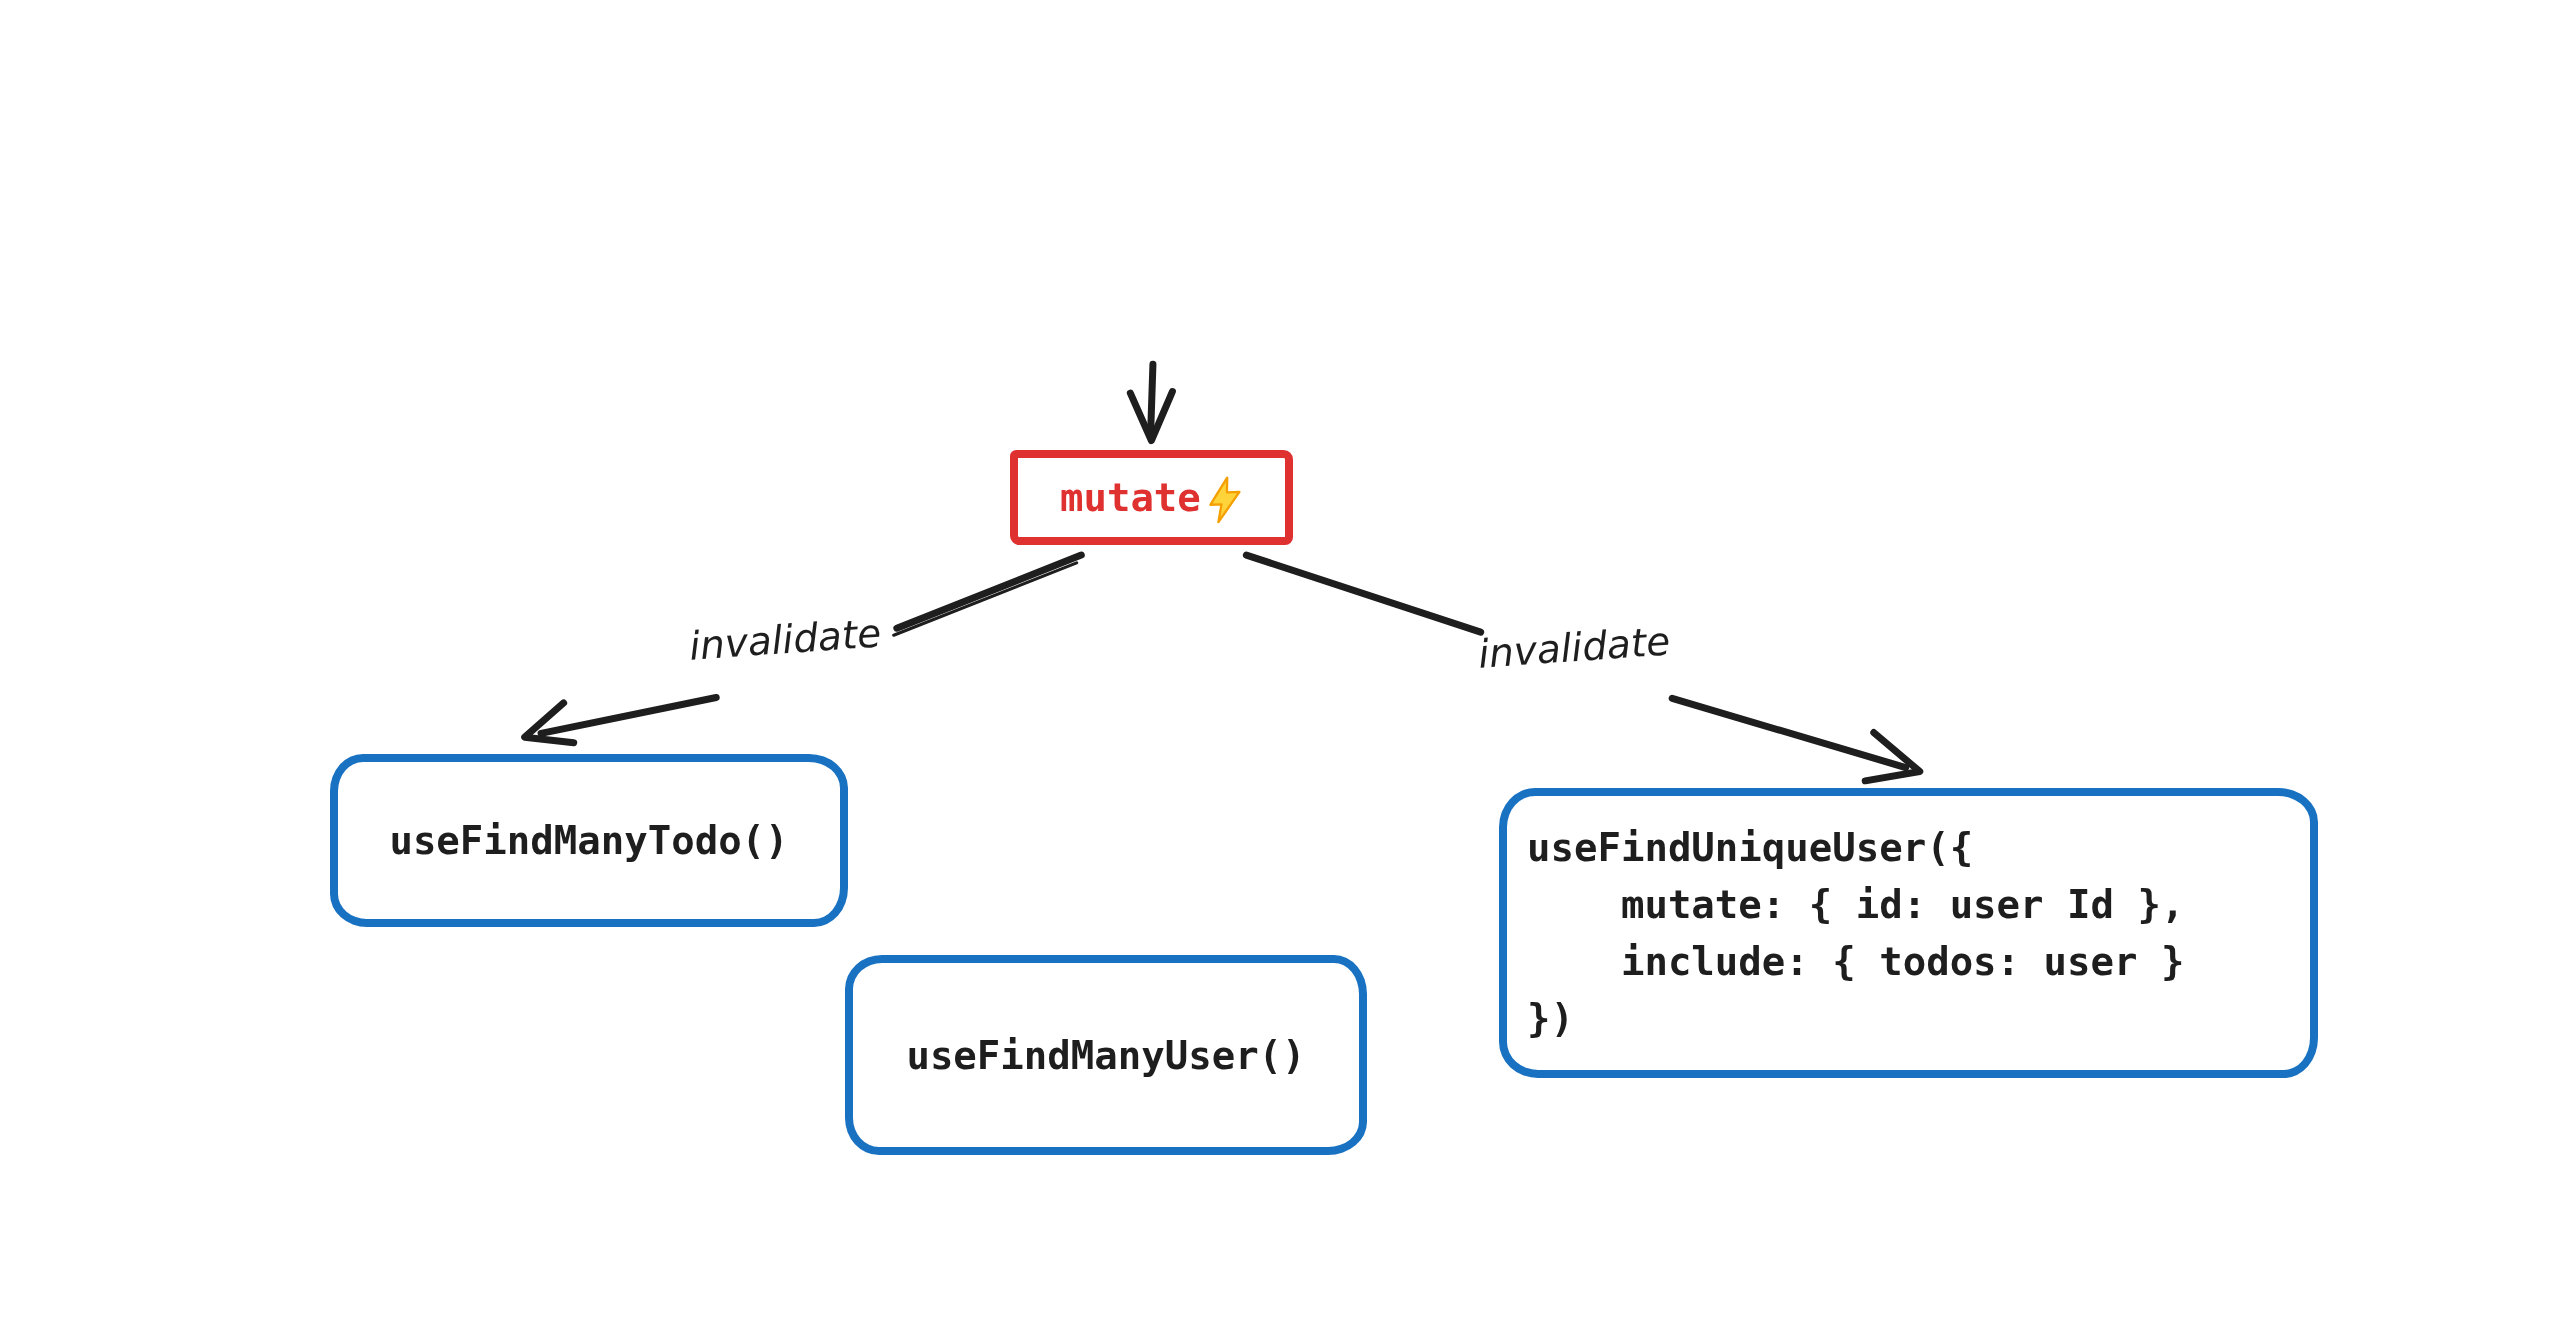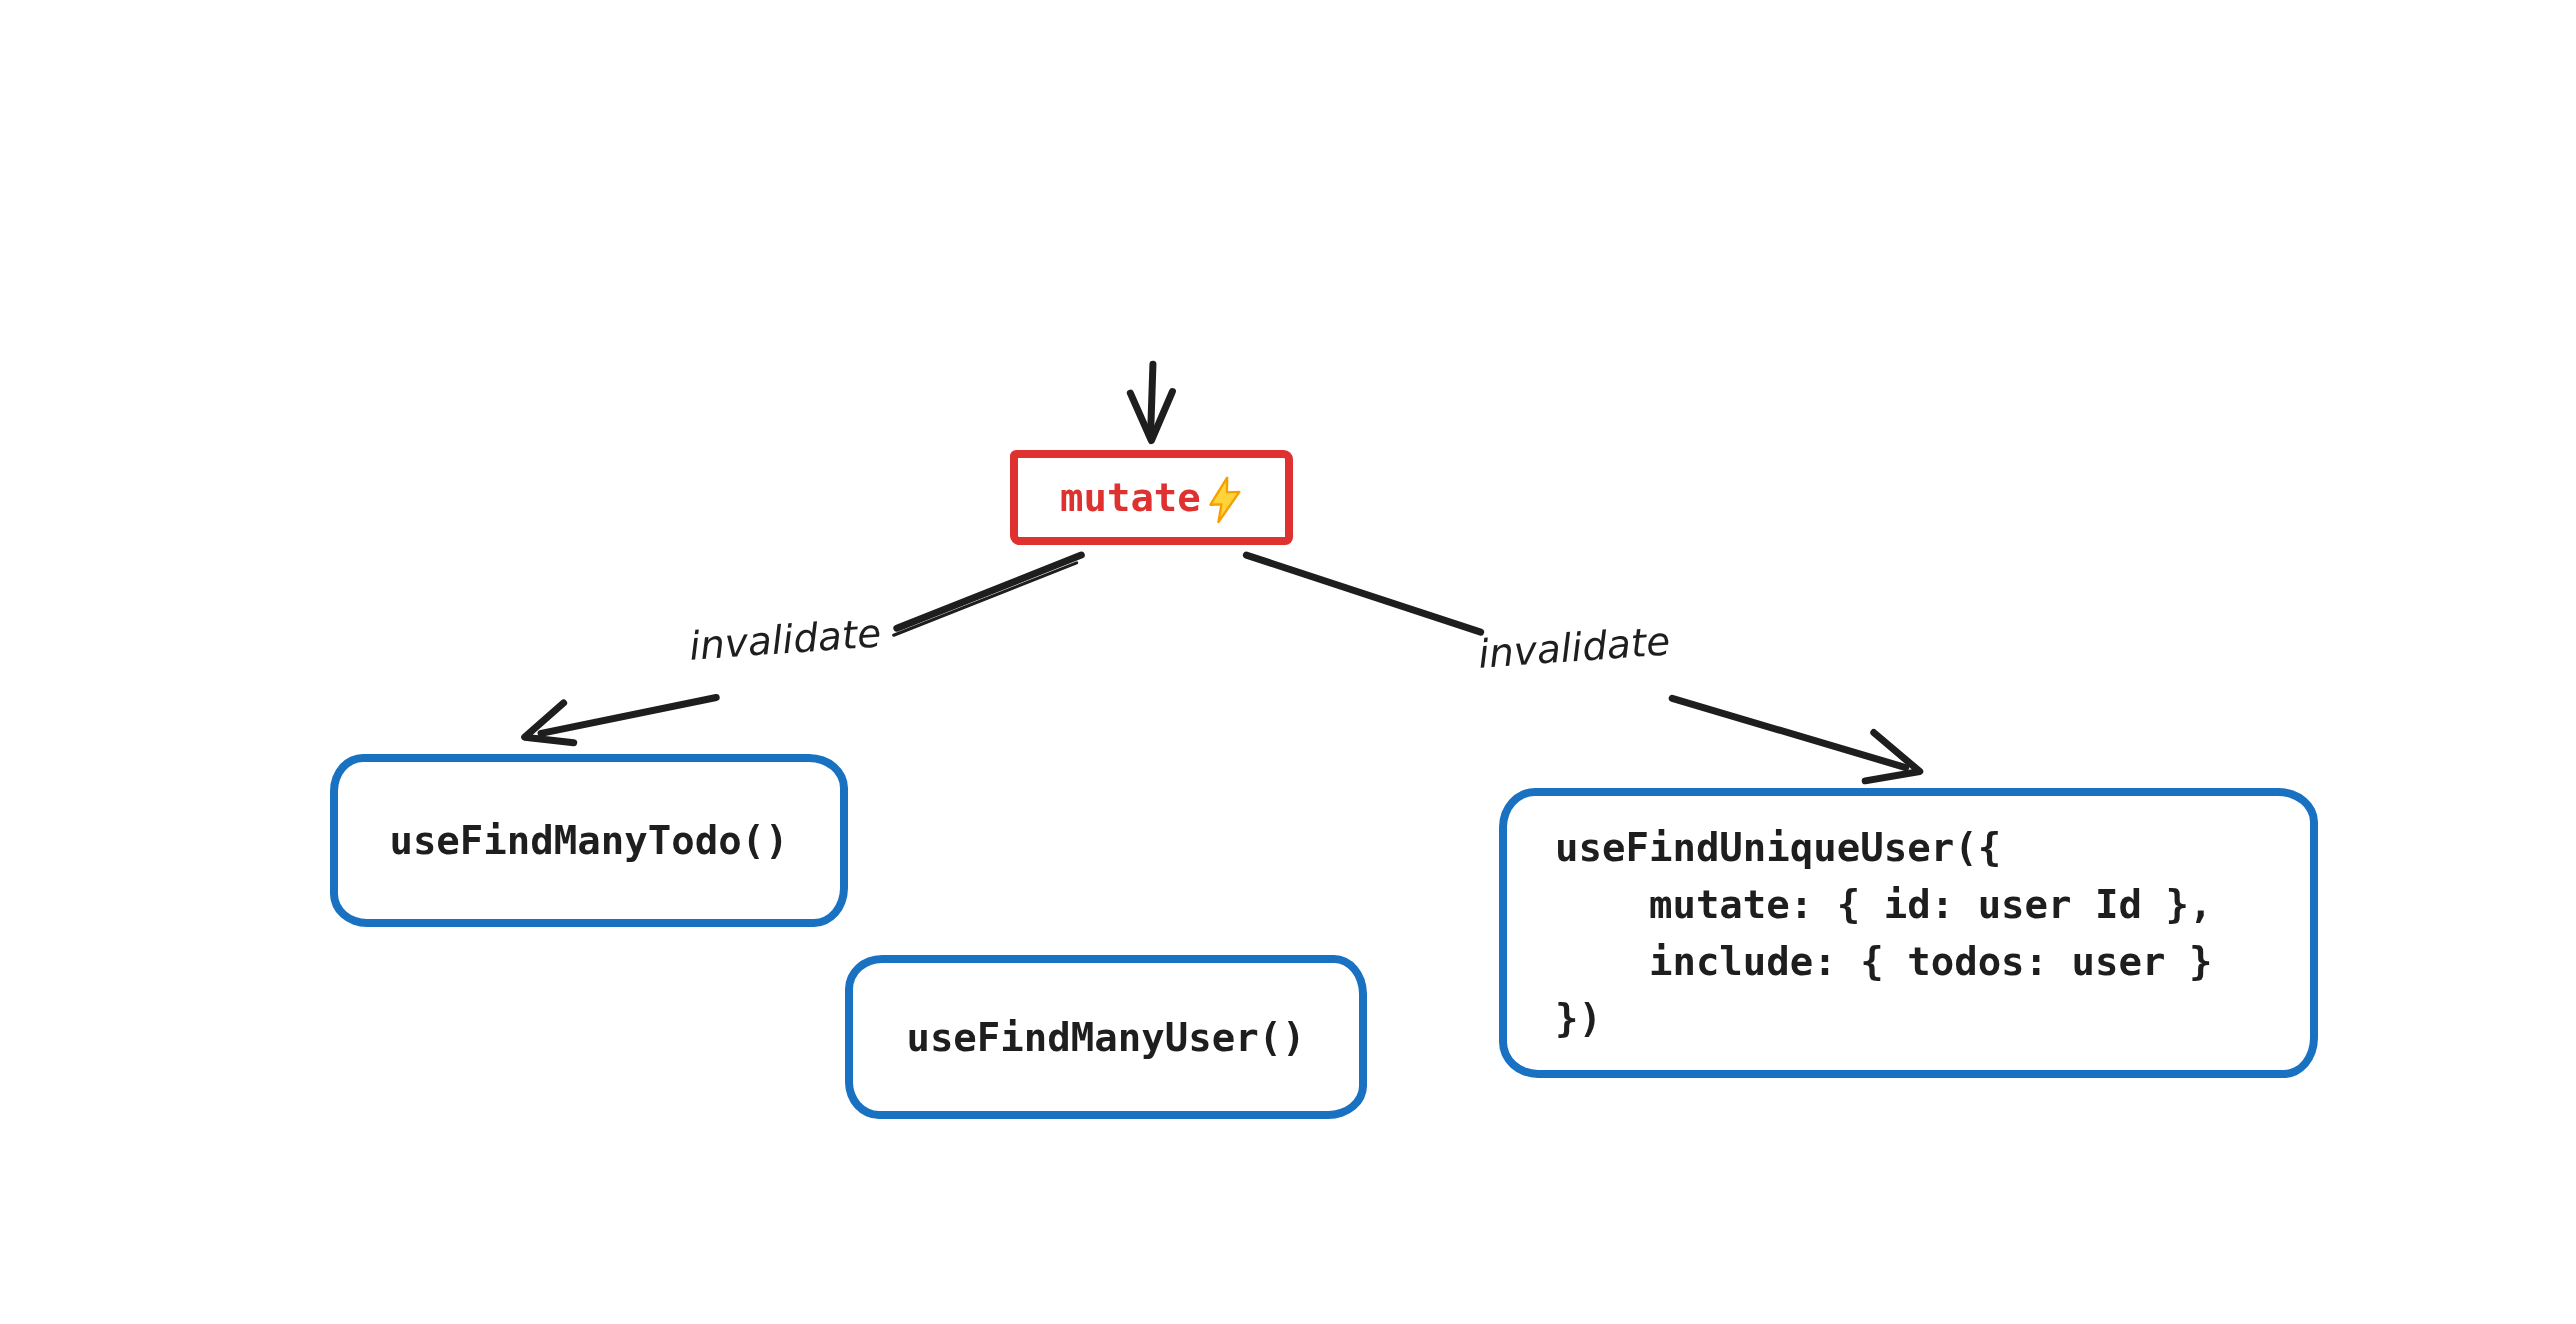--- a/index.html
+++ b/index.html
@@ -40,32 +40,32 @@
     border-radius: 6.2px 9.3px 7.8px 9.3px;
     color: var(--red, #e03131);
   }
   .node-find-many-todo {
     left: 294px; top: 754px; width: 518px; height: 173px;
     border: 8.6px solid var(--blue, #1971c2);
     border-radius: 33px 39px 34px 37px / 37px 34px 39px 33px;
     margin-left: 36px;
   }
   .node-find-many-user {
-    left: 845px; top: 955px; width: 522px; height: 164px;
+    left: 845px; top: 955px; width: 522px; height: 200px;
     border: 8.6px solid var(--blue, #1971c2);
     border-radius: 37px 33px 39px 34px / 34px 39px 33px 37px;
   }
   .node-find-unique-user {
     left: 1499px; top: 788px; width: 819px; height: 290px;
     border: 8.6px solid var(--blue, #1971c2);
     border-radius: 36px 40px 34px 39px / 39px 34px 40px 36px;
     flex-direction: column;
     align-items: flex-start;
     justify-content: center;
-    padding-left: 48px;
+    padding-left: 20px;
   }
   .code-line {
     white-space: pre;
     line-height: 57px;
     height: 57px;
   }
 
   
   .bolt {
     width: 36px; height: 47px;

